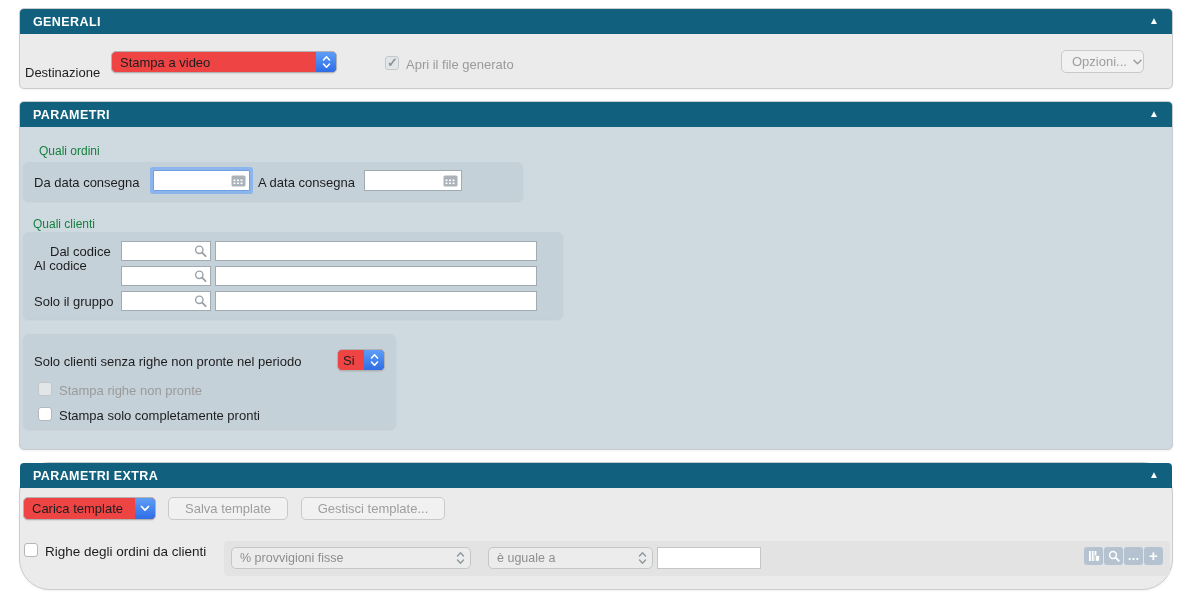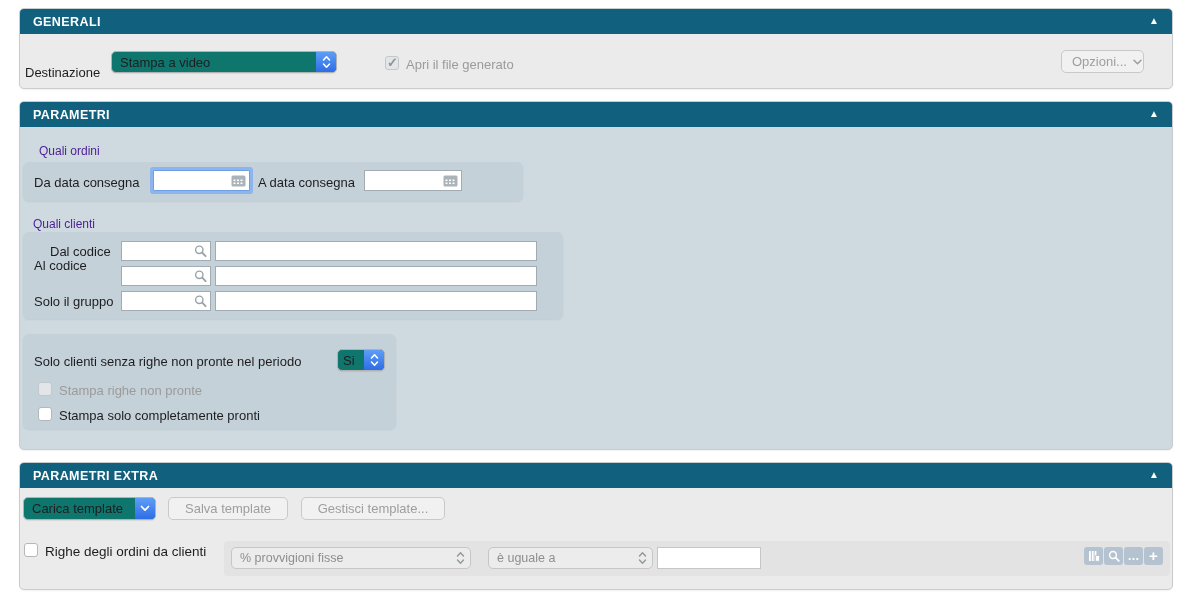--- a/index.html
+++ b/index.html
@@ -26,21 +26,21 @@
     color:#ffffff; font-size:12.5px; font-weight:bold; letter-spacing:.4px;
   }
   .collapse {
     position:absolute; right:13px; top:4px;
     color:#ffffff; font-size:10px; line-height:16px; cursor:pointer;
   }
   .bg-gray  { background:#ebebeb; }
   .bg-blue  { background:#cfdae0; }
   .abs { position:absolute; }
   .lbl { font-size:13px; color:#1d1d1f; white-space:nowrap; }
-  .lbl-sm { font-size:12px; color:#4c1d95; white-space:nowrap;text-align:right; }
+  .lbl-sm { font-size:12px; color:#15803d; white-space:nowrap;text-align:right; }
   .dis { color:#9b9b9b !important; }
   .band {
     position:absolute; border-radius:6px;
   }
   .band-blue { background:#c5d1d8; box-shadow:0 1px 2px rgba(0,0,0,0.07); }
   .band-gray { background:#e3e3e3; }
   
   .tfield {
     position:absolute; background:#ffffff;
     border:1px solid #a2abb1; display:flex; align-items:center;
@@ -52,21 +52,21 @@
   }
   .tfield .trail-icon { position:absolute; right:3px; top:50%; transform:translateY(-50%); display:flex; }
   .focused {
     border-color:#6d9fe2;
     box-shadow:0 0 0 3px #8cb5ee;
     border-radius:1px;
   }
   .plainfield { border:1px solid #c6c6c6; }
   
   .popup {
-    position:absolute; height:22px; background:#0f766e;
+    position:absolute; height:22px; background:#ef4444;
     border:1px solid #b2b2b2; border-radius:5px;
     display:flex; align-items:center; cursor:default;
     box-shadow:0 1px 1px rgba(0,0,0,0.08);
   }
   .popup .ptext { flex:1; font-size:13px; padding:0 8px; white-space:nowrap; overflow:hidden; }
   .popup .stepper {
     width:20px; height:20px; margin:0;
     background:linear-gradient(#5e9ef7,#2e6de5);
     border-radius:0 4px 4px 0;
     display:flex; align-items:center; justify-content:center;
@@ -240,21 +240,21 @@
     </span>
   </div>
 
   <span class="cb cb-dis" style="left:18px;top:280px;"></span>
   <span class="lbl dis abs" style="left:39px;top:281px;">Stampa righe non pronte</span>
 
   <span class="cb" style="left:18px;top:305px;"></span>
   <span class="lbl abs" style="left:39px;top:306px;">Stampa solo completamente pronti</span>
 </div>
 
-<div class="panel bg-gray" style="top:462px;height:128px;">
+<div class="panel bg-gray" style="top:462px;height:128px;border-radius:31px;">
   <div class="panel-header">
     <span class="panel-title">PARAMETRI EXTRA</span>
     <span class="collapse">▲</span>
   </div>
 
   <div class="popup" style="left:3px;top:34px;width:133px;height:23px;">
     <span class="ptext">Carica template</span>
     <span class="stepper">
       <svg width="10" height="7" viewBox="0 0 10 7">
           <path d="M1.5 1.5 L5 5.2 L8.5 1.5" fill="none" stroke="#fff" stroke-width="1.7" stroke-linecap="round" stroke-linejoin="round"></path>

